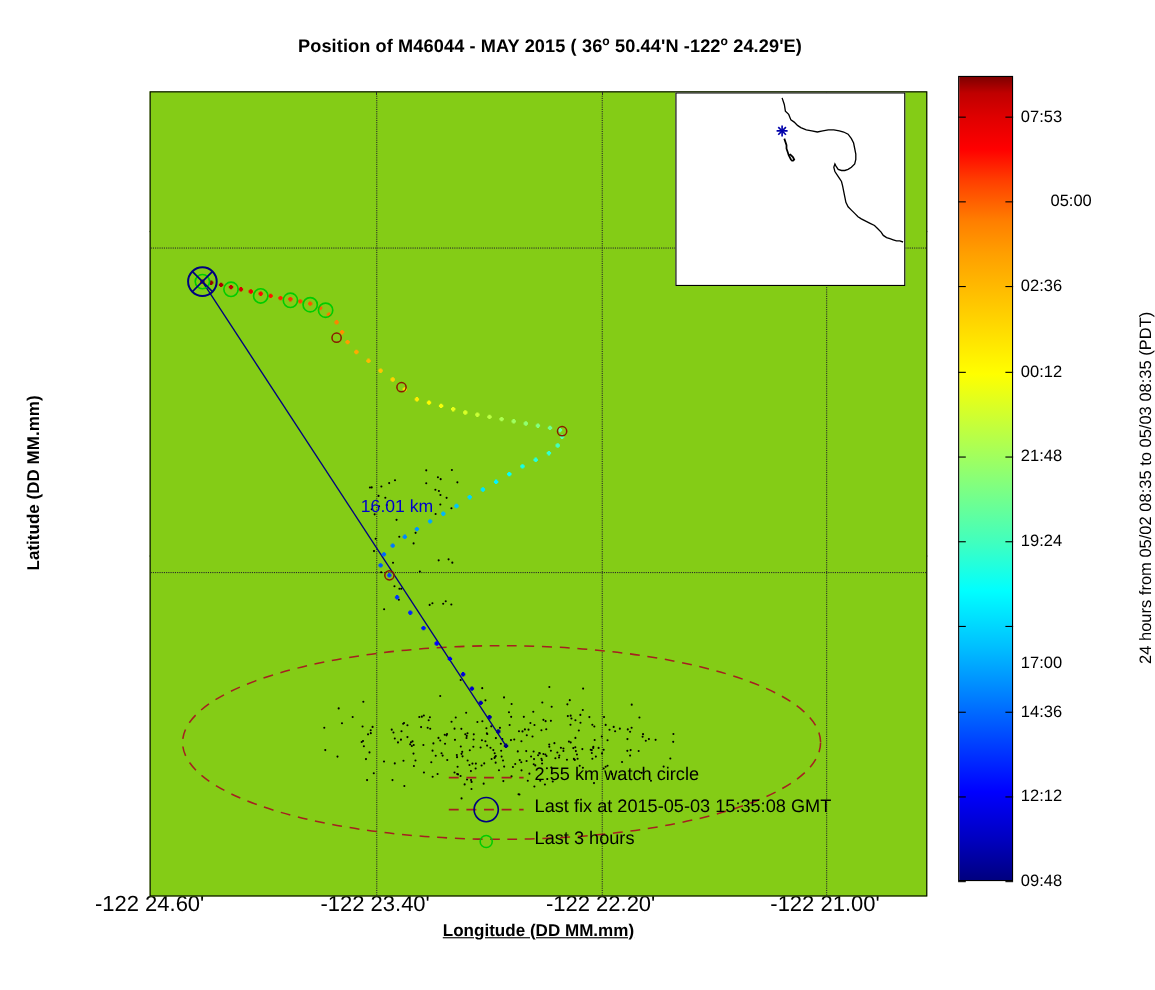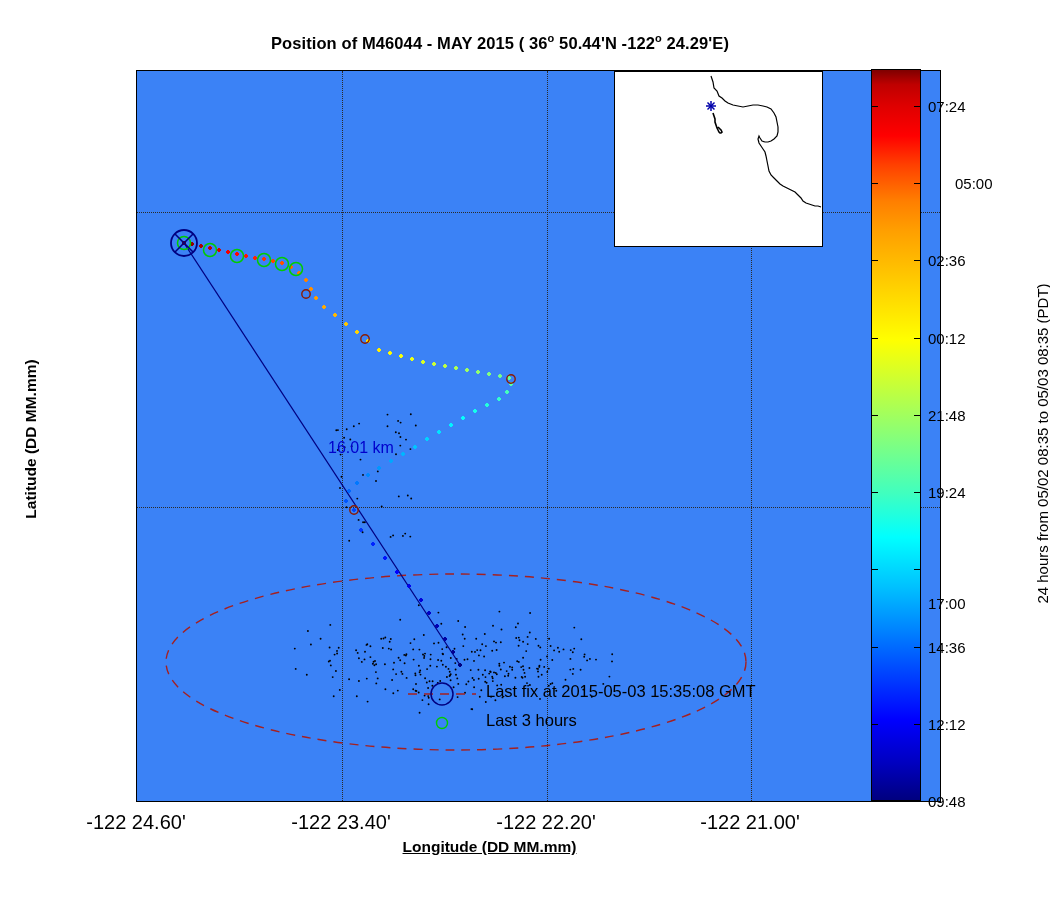--- a/index.html
+++ b/index.html
@@ -2,22 +2,22 @@
 <html><head>
 <meta charset="utf-8">
 <style>
   html,body{margin:0;padding:0;background:#fff;}
   body{width:1050px;height:900px;position:relative;overflow:hidden;
        font-family:"Liberation Sans",sans-serif;color:#000;}
   .fig{position:absolute;left:0;top:0;width:1050px;height:900px;}
   #plot-title{position:absolute;left:0;top:32px;width:1000px;text-align:center;
        font-size:16.5px;font-weight:bold;letter-spacing:.1px;}
   #plot-title sup{font-size:11px;vertical-align:super;font-weight:bold;}
-  .axes-frame{position:absolute;left:136px;top:70px;width:805px;height:732px;
-       border:1.2px solid #000;box-sizing:border-box;background:#3b82f6;}
+  .axes-frame{position:absolute;left:136px;top:83px;width:707px;height:732px;
+       border:1.2px solid #000;box-sizing:border-box;background:#84cc16;}
   .gridv{position:absolute;top:0;bottom:0;width:0;border-left:1.3px dotted #2a2a2a;}
   .gridh{position:absolute;left:0;right:0;height:0;border-top:1.3px dotted #2a2a2a;}
   .xtick-lbl{position:absolute;font-size:20px;white-space:nowrap;transform:translateX(-50%);}
   .tickmark-y{position:absolute;left:136px;width:8px;height:0;border-top:1.2px solid #000;}
   .tickmark-y.r{left:835px;}
   .tickmark-x{position:absolute;top:793px;height:8px;width:0;border-left:1.2px solid #000;}
   #ylabel{position:absolute;left:-99px;top:430px;width:260px;text-align:center;
        font-size:15.5px;font-weight:bold;transform:rotate(-90deg);}
   #xlabel{position:absolute;left:136px;top:838px;width:707px;text-align:center;
        font-size:15.5px;font-weight:bold;text-decoration:underline;}
@@ -515,38 +515,44 @@
           <line x1="92.5" y1="30.5" x2="99.5" y2="37.5"></line>
           <line x1="99.5" y1="30.5" x2="92.5" y2="37.5"></line>
         </g>
       </svg>
     </div>
 
     <div class="legend" style="left:269px;top:609px;">
       <div class="legend-row">
         <svg class="legend-mark" viewBox="0 0 72 29">
           <line x1="2" y1="14" x2="70" y2="14" stroke="#A52020" stroke-width="1.5" stroke-dasharray="9,7"></line>
+        </svg>
+        <span class="legend-txt">2.55 km watch circle</span>
+      </div>
+      <div class="legend-row">
+        <svg class="legend-mark" viewBox="0 0 72 29">
+          <line x1="2" y1="14" x2="70" y2="14" stroke="#A52020" stroke-width="1.5" stroke-dasharray="9,7"></line>
           <circle cx="36" cy="14" r="11" fill="none" stroke="#000080" stroke-width="1.5"></circle>
         </svg>
         <span class="legend-txt">Last fix at 2015-05-03 15:35:08 GMT</span>
       </div>
       <div class="legend-row">
         <svg class="legend-mark" viewBox="0 0 72 29">
           <circle cx="36" cy="14" r="5.5" fill="none" stroke="#00CC00" stroke-width="1.4"></circle>
         </svg>
         <span class="legend-txt">Last 3 hours</span>
       </div>
     </div>
   </div>
 
   <div class="cbar"></div>
   <div id="cbar-ticks">
       <div class="cb-tick " style="top: 105.966px;"></div>
       <div class="cb-tick r" style="top: 105.966px;"></div>
-      <div class="cb-lbl" style="top: 105.966px;">07:24</div>
+      <div class="cb-lbl" style="top: 105.966px;">07:53</div>
       <div class="cb-tick " style="top: 183.192px;"></div>
       <div class="cb-tick r" style="top: 183.192px;"></div>
       <div class="cb-lbl" style="top: 183.192px; margin-left: 27px;">05:00</div>
       <div class="cb-tick " style="top: 260.418px;"></div>
       <div class="cb-tick r" style="top: 260.418px;"></div>
       <div class="cb-lbl" style="top: 260.418px;">02:36</div>
       <div class="cb-tick " style="top: 337.644px;"></div>
       <div class="cb-tick r" style="top: 337.644px;"></div>
       <div class="cb-lbl" style="top: 337.644px;">00:12</div>
       <div class="cb-tick " style="top: 414.87px;"></div>

